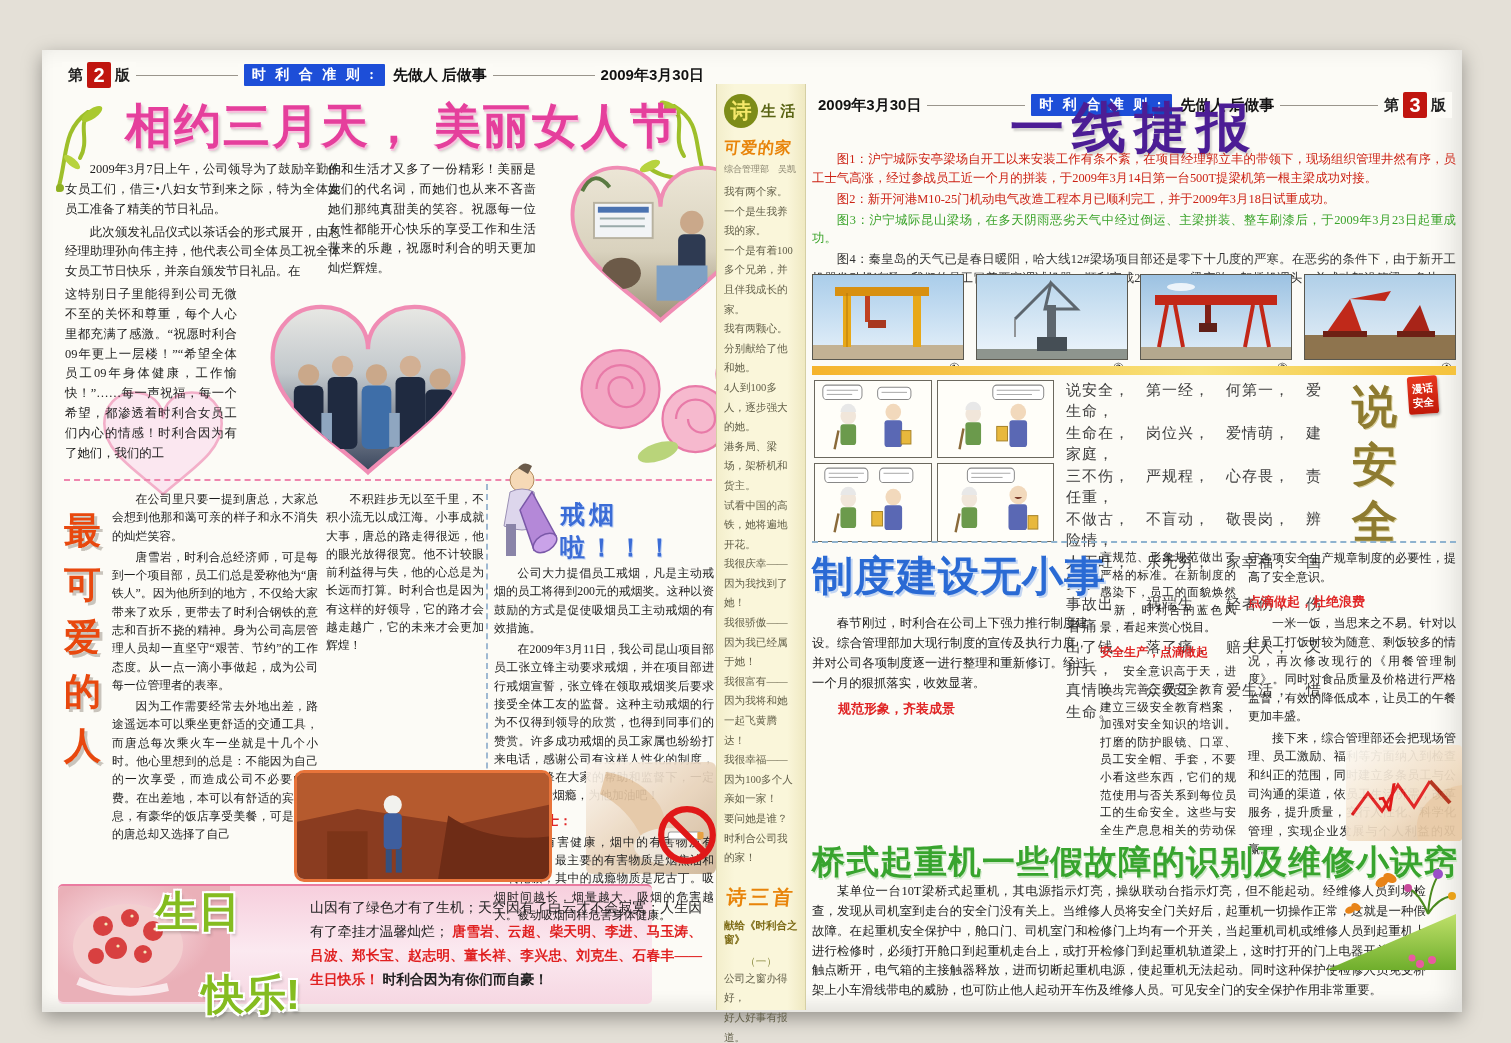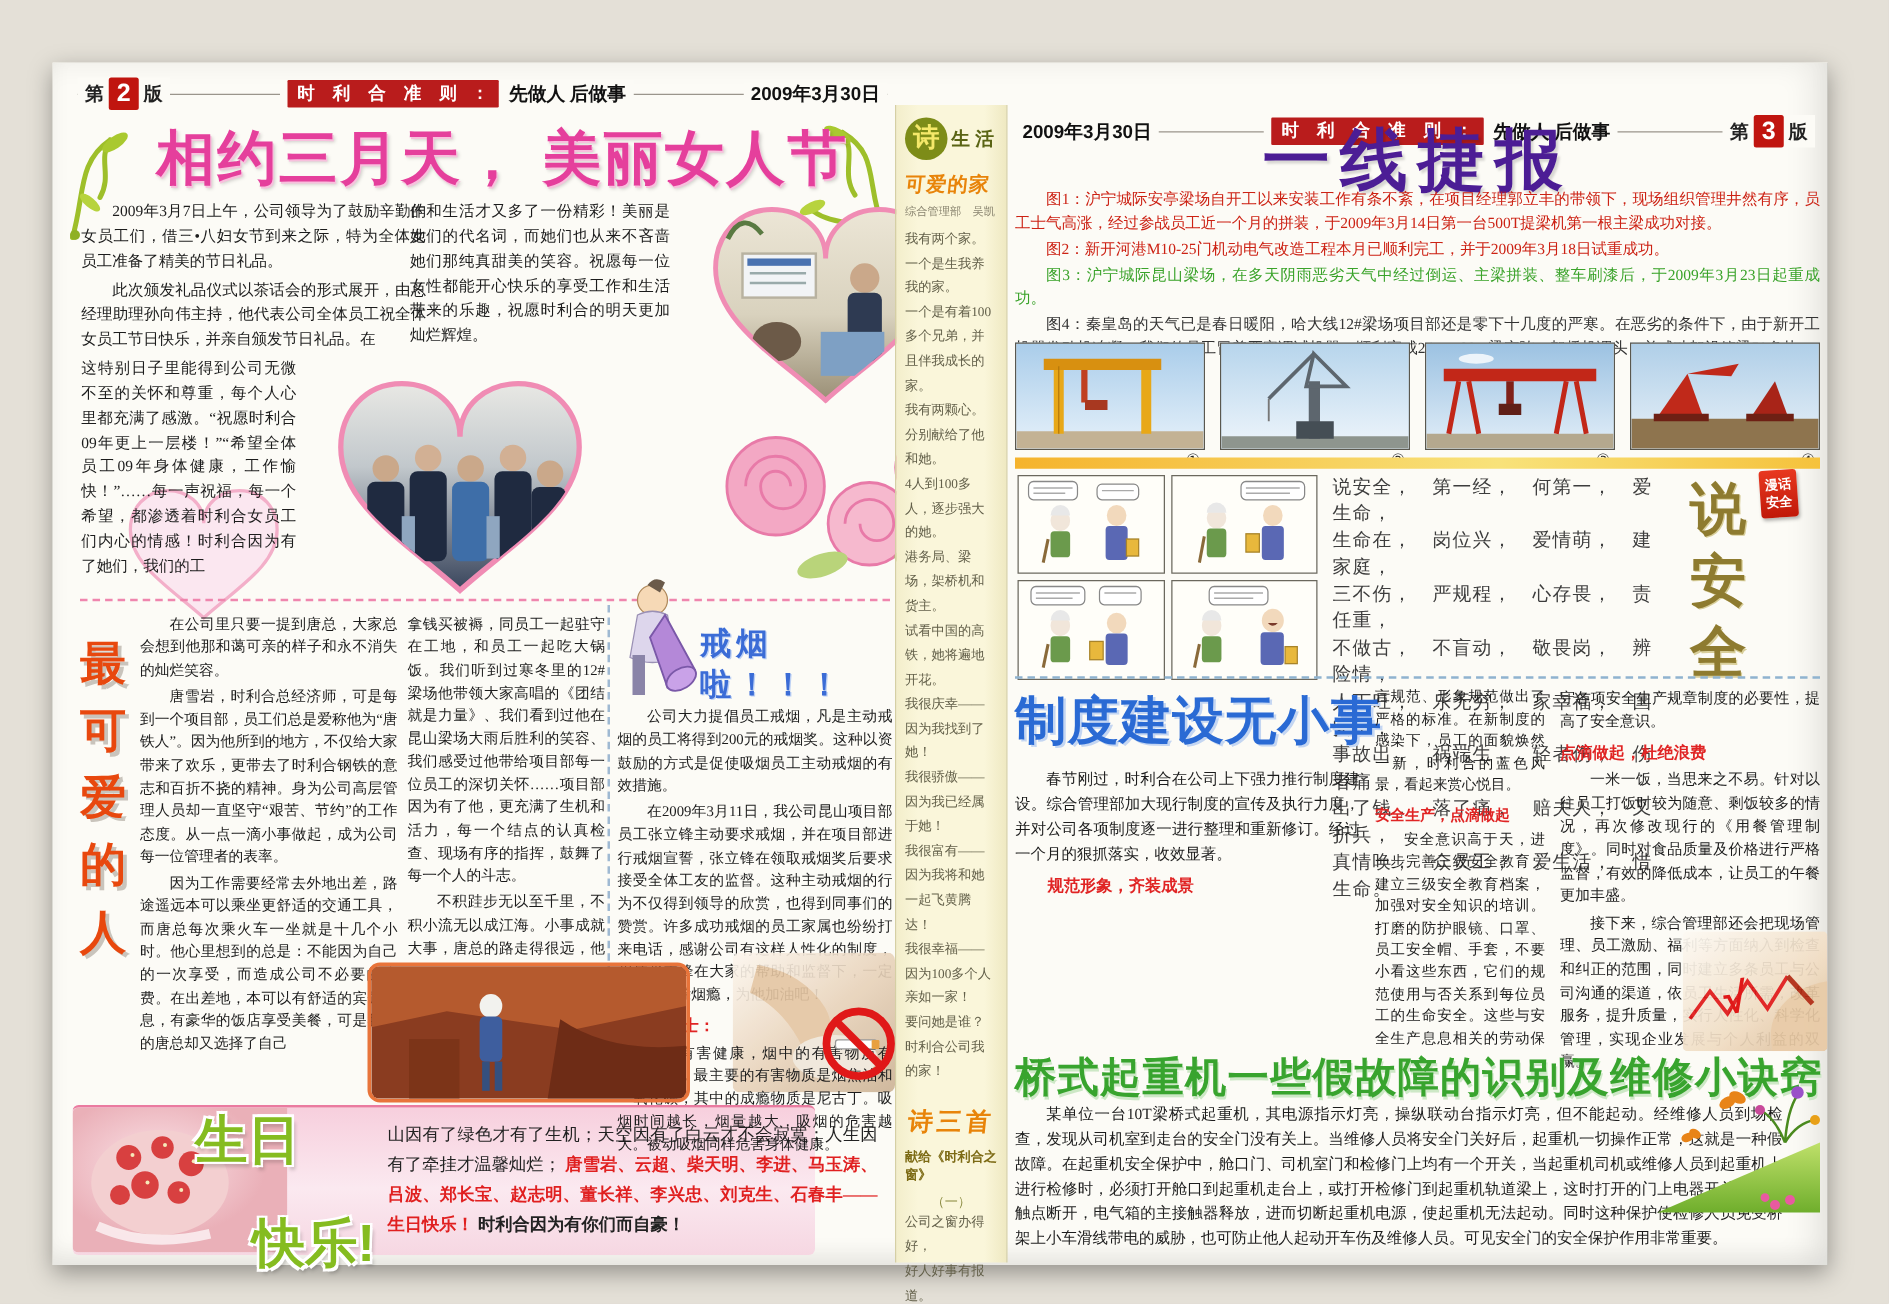--- a/index.html
+++ b/index.html
@@ -11,21 +11,21 @@
   .p{margin:0 0 3px 0;text-indent:2em;}
   .noind{text-indent:0;}
   
   .hdr{display:flex;align-items:center;justify-content:space-between;height:30px;position:relative;}
   .hdr::before{content:"";position:absolute;left:0;right:0;top:15px;border-top:1px solid #9a958c;}
   .hdr>*{position:relative;background:#fcfbf6;padding:0 6px;}
   .pgno{display:flex;align-items:center;gap:4px;font-weight:bold;font-size:15px;color:#222;}
   .pgno .box{display:inline-block;background:#c0150f;color:#fff;font-weight:bold;font-size:20px;
              line-height:26px;width:24px;text-align:center;border-radius:2px;font-family:"Liberation Sans",sans-serif;}
   .principle{display:flex;align-items:center;gap:8px;font-size:15px;font-weight:bold;color:#111;}
-  .principle .rbox{background:#b91c1c;color:#fff;padding:2px 8px;letter-spacing:3px;font-size:14px;border-radius:1px;font-family:Liberation Mono, monospace;}
+  .principle .rbox{background:#1d4ed8;color:#fff;padding:2px 8px;letter-spacing:3px;font-size:14px;border-radius:1px;}
   .hdate{font-weight:bold;font-size:15px;color:#111;font-family:"Liberation Sans",sans-serif;}
   
   .headline-pink{font-family:"Liberation Sans","DejaVu Sans",sans-serif;font-weight:bold;font-size:47px;
      color:#e53f9c;letter-spacing:2px;text-shadow:1px 2px 0 #f8c0dd, 2px 3px 3px rgba(0,0,0,.18);white-space:nowrap;}
   .body-txt{font-size:12.4px;line-height:1.6;color:#1c1c1c;text-align:justify;}
   .small-txt{font-size:11.8px;line-height:1.55;color:#1c1c1c;text-align:justify;}
   
   .vtitle{width:42px;font-family:"Liberation Sans",sans-serif;font-weight:bold;font-size:37px;line-height:1.45;
           color:#e8480e;word-break:break-all;text-shadow:3px 3px 0 #c9c4bc;}
   .vtitle2{width:50px;font-family:"Liberation Sans",sans-serif;font-weight:bold;font-size:45px;line-height:1.28;
@@ -183,21 +183,20 @@
   <div class="abs dashed-v" style="left:486px;top:484px;height:394px;"></div>
 
   <div class="abs" style="left:62px;top:490px;width:424px;height:390px;">
     <div class="abs vtitle" style="left:2px;top:14px;">最可爱的人</div>
     <div class="abs small-txt" style="left:50px;top:0;width:206px;">
       <p class="p">在公司里只要一提到唐总，大家总会想到他那和蔼可亲的样子和永不消失的灿烂笑容。</p>
       <p class="p">唐雪岩，时利合总经济师，可是每到一个项目部，员工们总是爱称他为“唐铁人”。因为他所到的地方，不仅给大家带来了欢乐，更带去了时利合钢铁的意志和百折不挠的精神。身为公司高层管理人员却一直坚守“艰苦、节约”的工作态度。从一点一滴小事做起，成为公司每一位管理者的表率。</p>
       <p class="p">因为工作需要经常去外地出差，路途遥远本可以乘坐更舒适的交通工具，而唐总每次乘火车一坐就是十几个小时。他心里想到的总是：不能因为自己的一次享受，而造成公司不必要的浪费。在出差地，本可以有舒适的宾馆休息，有豪华的饭店享受美餐，可是我们的唐总却又选择了自己</p>
     </div>
     <div class="abs small-txt" style="left:264px;top:0;width:158px;height:278px;overflow:hidden;">
-      <p class="p noind">拿钱买被褥，同员工一起驻守在工地，和员工一起吃大锅饭。我们听到过寒冬里的12#梁场他带领大家高唱的《团结就是力量》、我们看到过他在昆山梁场大雨后胜利的笑容、我们感受过他带给项目部每一位员工的深切关怀……项目部因为有了他，更充满了生机和活力，每一个结点的认真检查、现场有序的指挥，鼓舞了每一个人的斗志。</p>
       <p class="p">不积跬步无以至千里，不积小流无以成江海。小事成就大事，唐总的路走得很远，他的眼光放得很宽。他不计较眼前利益得与失，他的心总是为长远而打算。时利合也是因为有这样的好领导，它的路才会越走越广，它的未来才会更加辉煌！</p>
     </div>
 
     <div class="abs" style="left:232px;top:280px;width:252px;height:106px;border:3px solid #e8743a;border-radius:10px;overflow:hidden;z-index:4;">
       <svg width="100%" height="100%" viewBox="0 0 250 100" preserveAspectRatio="none">
         <rect width="250" height="100" fill="#8a3c20"></rect>
         <path d="M0,0 h250 v30 l-90,18 L60,34 0,46 Z" fill="#b55a2e"></path>
         <path d="M150,40 q40,26 100,20 v40 h-110 Z" fill="#6e2c16"></path>
         <circle cx="95" cy="30" r="9" fill="#f2f2ee"></circle>
         <rect x="86" y="38" width="18" height="34" rx="4" fill="#3e5e9e"></rect>

